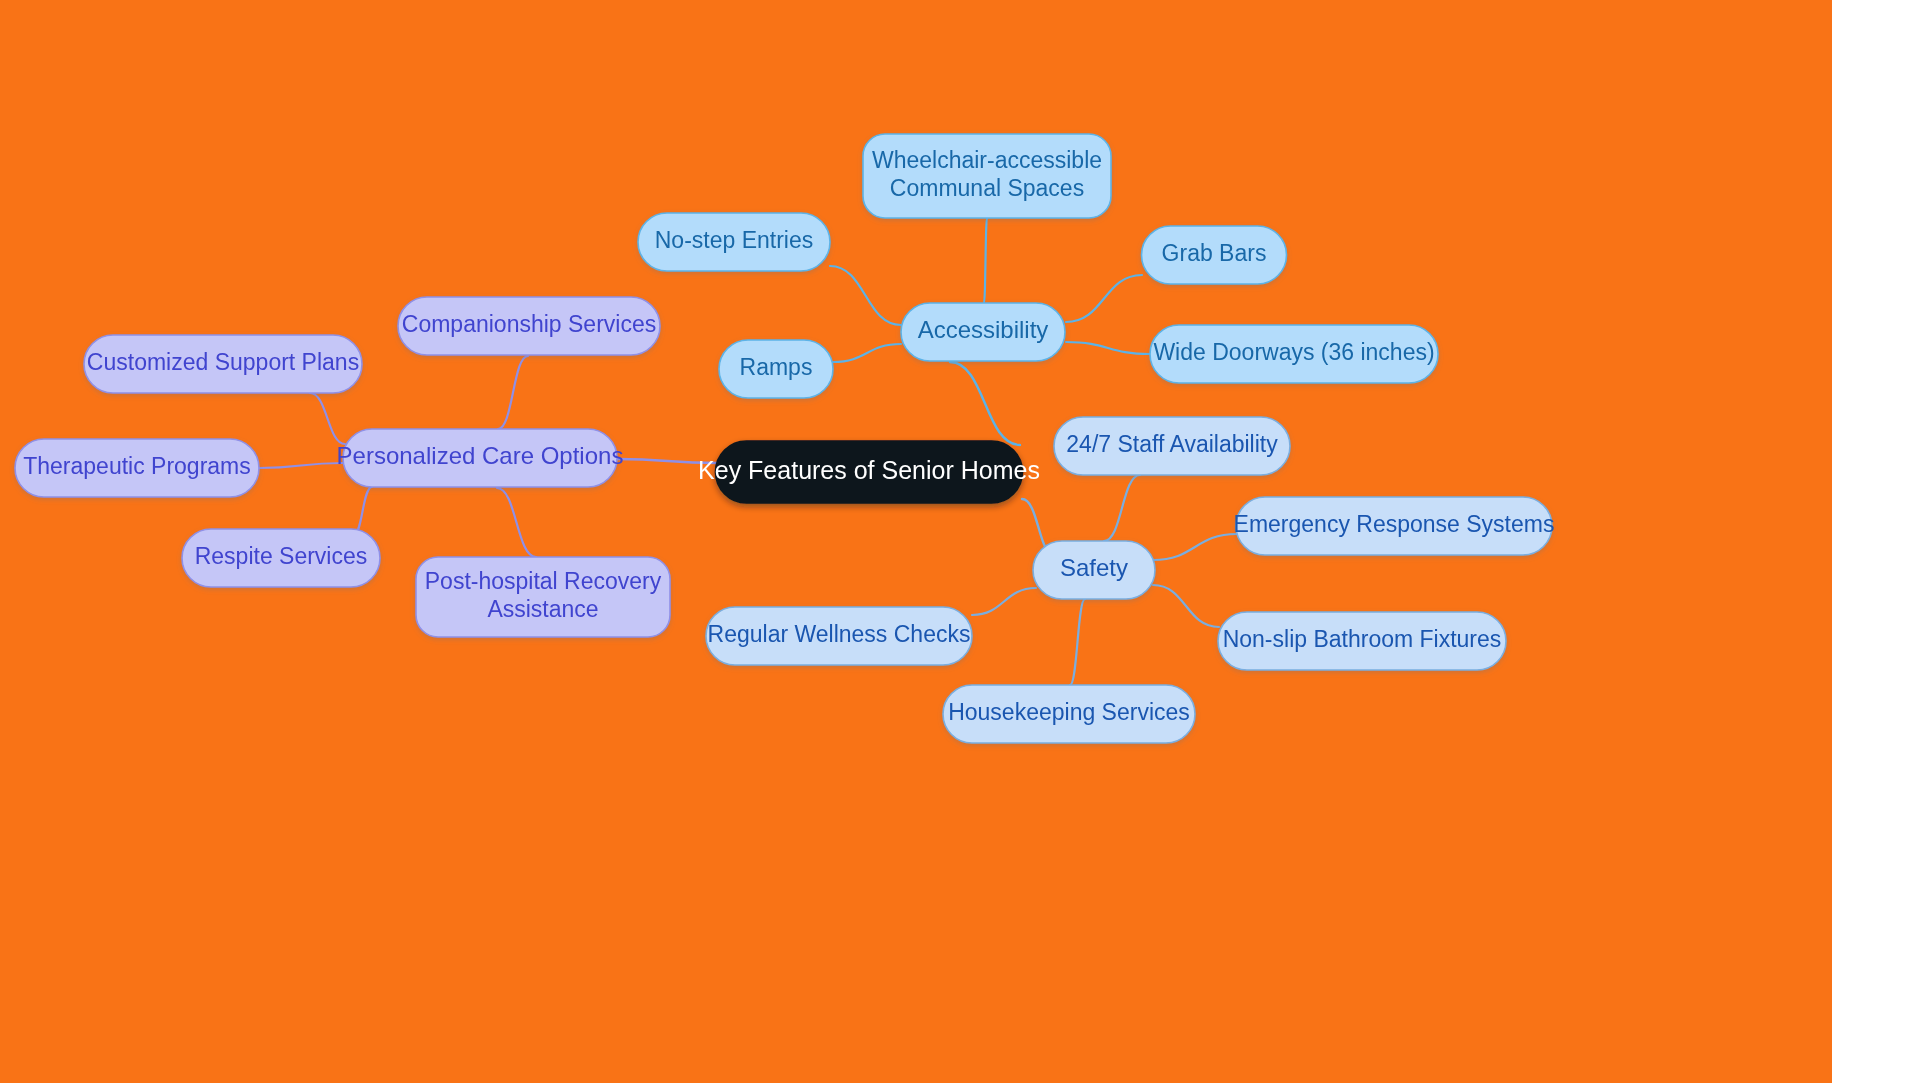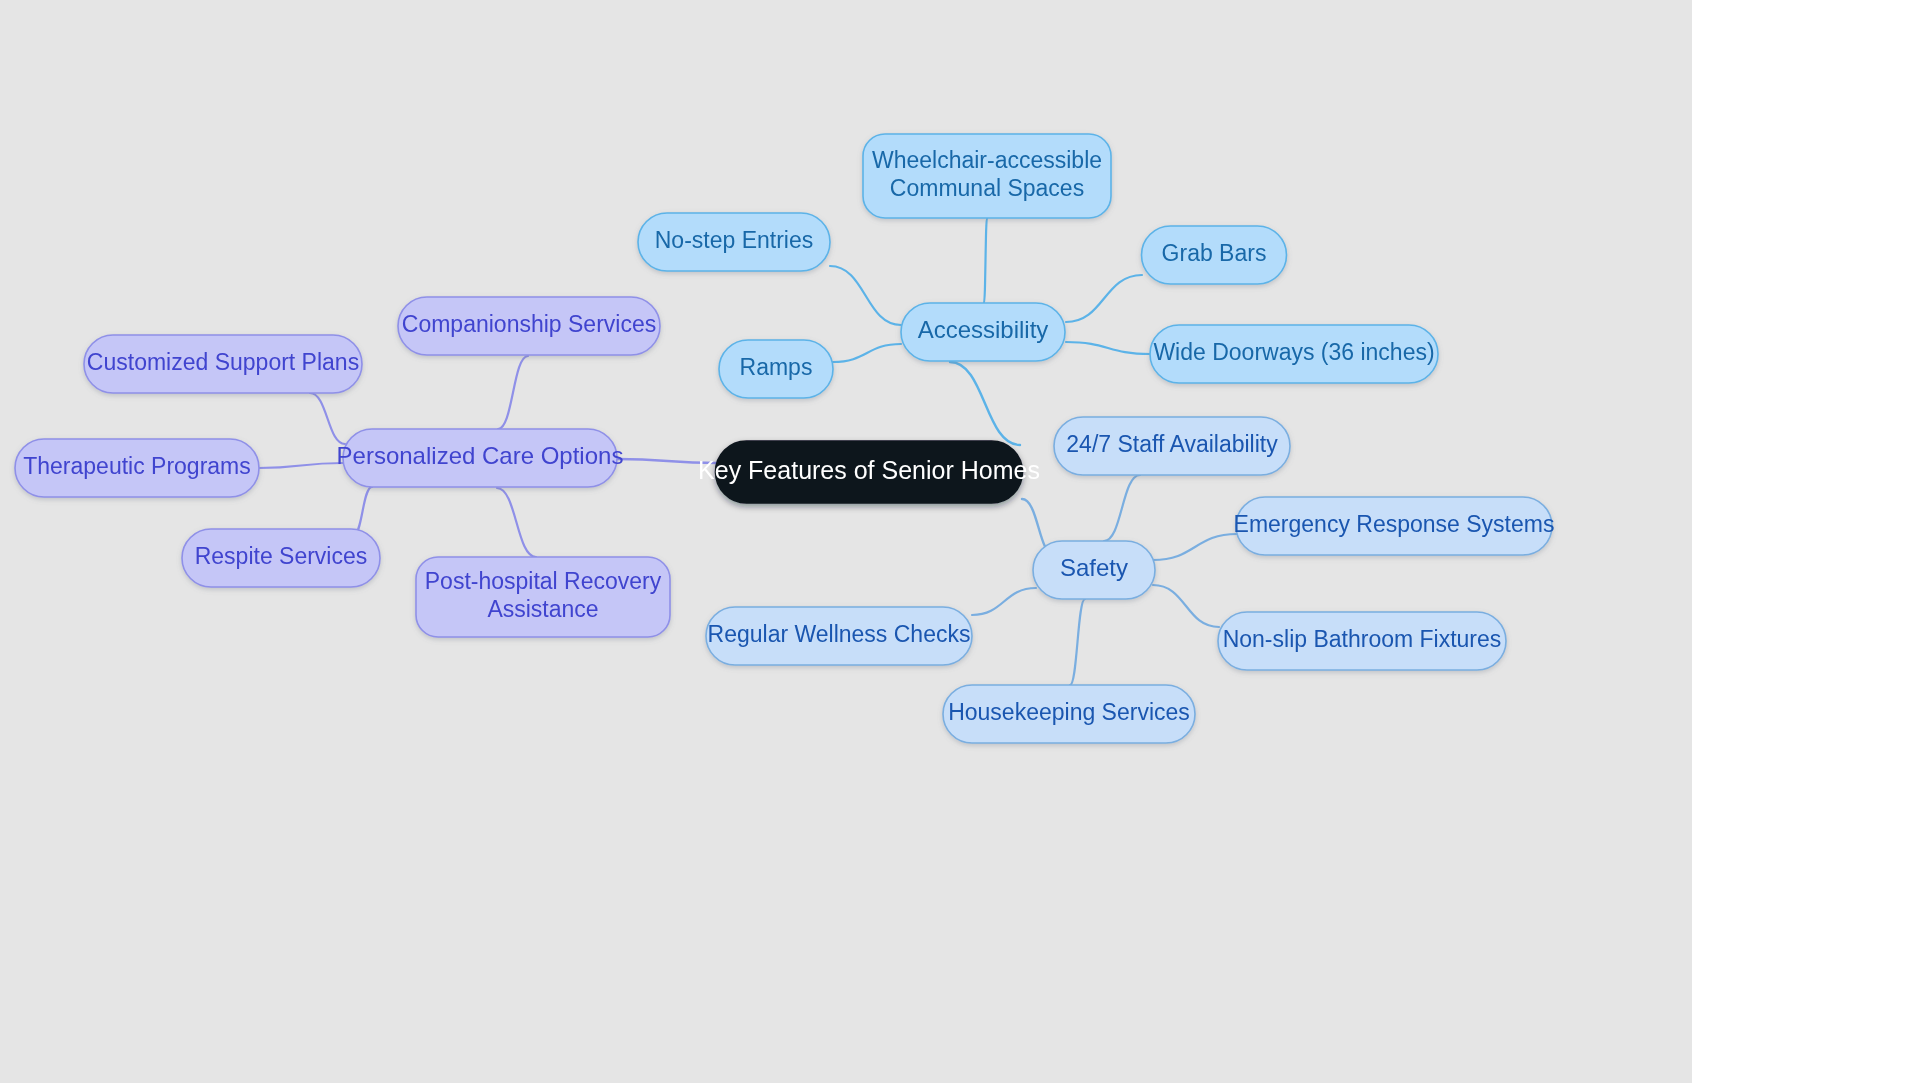--- a/index.html
+++ b/index.html
@@ -8,23 +8,23 @@
     background: #ffffff;
   }
   body {
     width: 1920px;
     height: 1083px;
     overflow: hidden;
     font-family: "Liberation Sans", sans-serif;
   }
   #mindmap-root {
     position: relative;
-    width: 1692px;
+    width: 1832px;
     height: 1083px;
-    background: #e5e5e5;
+    background: #f97316;
   }
   svg#mindmap-canvas {
     display: block;
     width: 1920px;
     height: 1083px;
   }
   .edge {
     fill: none;
     stroke-linecap: round;
   }

